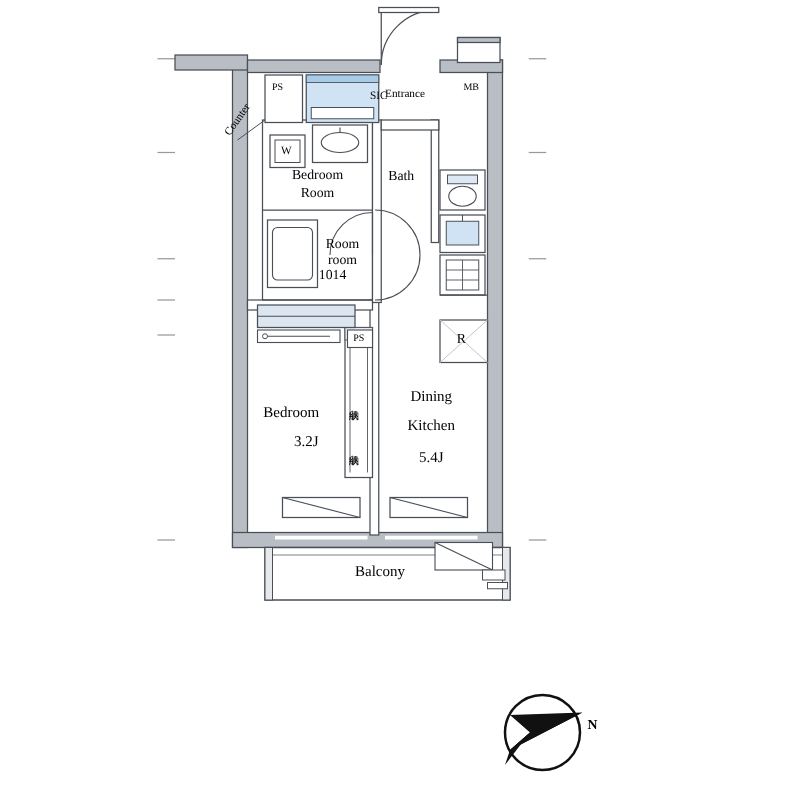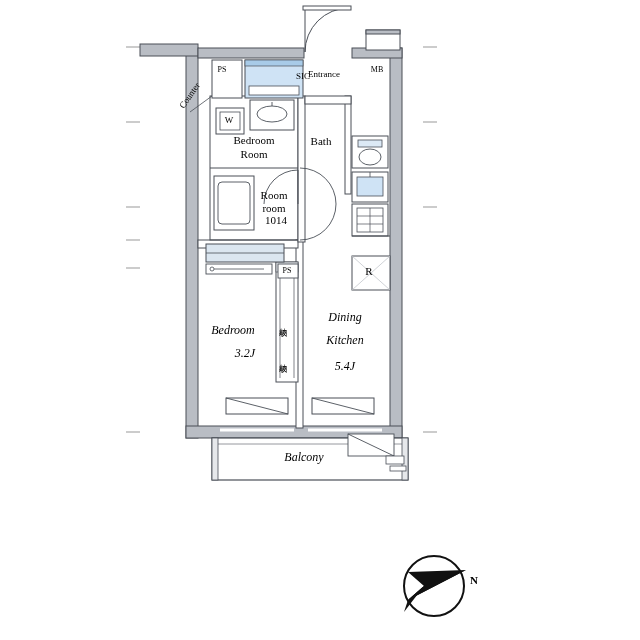--- a/index.html
+++ b/index.html
@@ -25,21 +25,21 @@
     position: absolute;
     font-family: "Liberation Serif", serif;
     color: #000;
     white-space: nowrap;
     line-height: 1.05;
     text-align: center;
   }
   .lbl.sm { font-size: 9px; }
   .lbl.xs { font-size: 8px; }
   .lbl.md { font-size: 11px; }
-  .lbl.lg { font-size: 12px; font-style: italic; }
+  .lbl.lg { font-size: 12px; }
   .vert {
     writing-mode: vertical-rl;
     text-orientation: upright;
   }
   .rot {
     transform: rotate(-55deg);
     transform-origin: left top;
   }
   .ctr { transform: translate(-50%, -50%); }
 </style>
@@ -216,21 +216,21 @@
 <div class="lbl xs ctr" style="left:222px; top:70px;">PS</div>
 <div class="lbl sm ctr" style="left:275px; top:77px;margin-left:28px;">SIC</div>
 <div class="lbl sm ctr" style="left:324px; top:75px;">Entrance</div>
 <div class="lbl xs ctr" style="left:377px; top:70px;">MB</div>
 <div class="lbl sm ctr" style="left:229px; top:121px;">W</div>
 <div class="lbl md ctr" style="left:254px; top:141px;">Bedroom</div>
 <div class="lbl md ctr" style="left:254px; top:155px;">Room</div>
 <div class="lbl md ctr" style="left:321px; top:142px;">Bath</div>
 <div class="lbl md ctr" style="left:274px; top:196px;">Room</div>
 <div class="lbl md ctr" style="left:274px; top:209px;">room</div>
-<div class="lbl md ctr" style="left:276px; top:221px;">1014</div>
+<div class="lbl md ctr" style="left:266px; top:221px;">1014</div>
 <div class="lbl xs ctr" style="left:287px; top:271px;">PS</div>
 <div class="lbl md ctr" style="left:369px; top:272px;">R</div>
 <div class="lbl lg ctr" style="left:345px; top:317px;">Dining</div>
 <div class="lbl lg ctr" style="left:345px; top:340px;">Kitchen</div>
 <div class="lbl lg ctr" style="left:345px; top:366px;">5.4J</div>
 <div class="lbl lg ctr" style="left:233px; top:330px;">Bedroom</div>
 <div class="lbl lg ctr" style="left:245px; top:353px;">3.2J</div>
 <div class="lbl lg ctr" style="left:304px; top:457px;">Balcony</div>
 
 <div class="lbl xs vert ctr" style="left:282px; top:322px;">収納</div>

